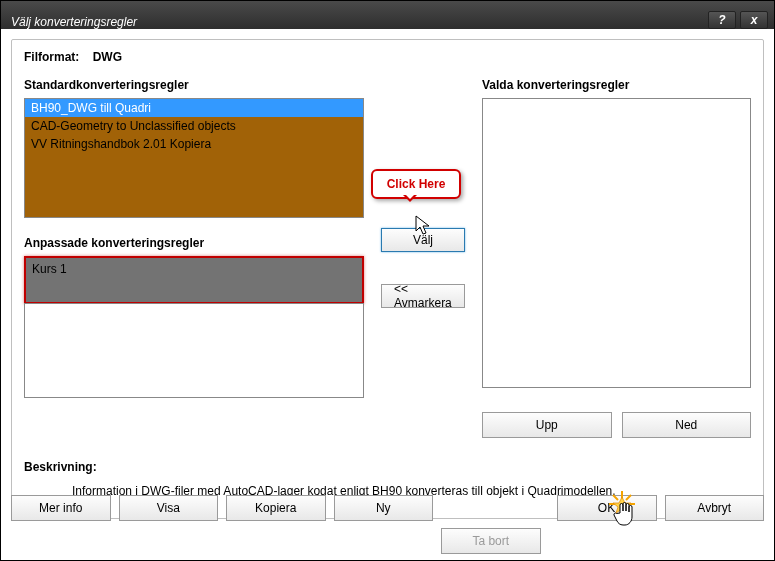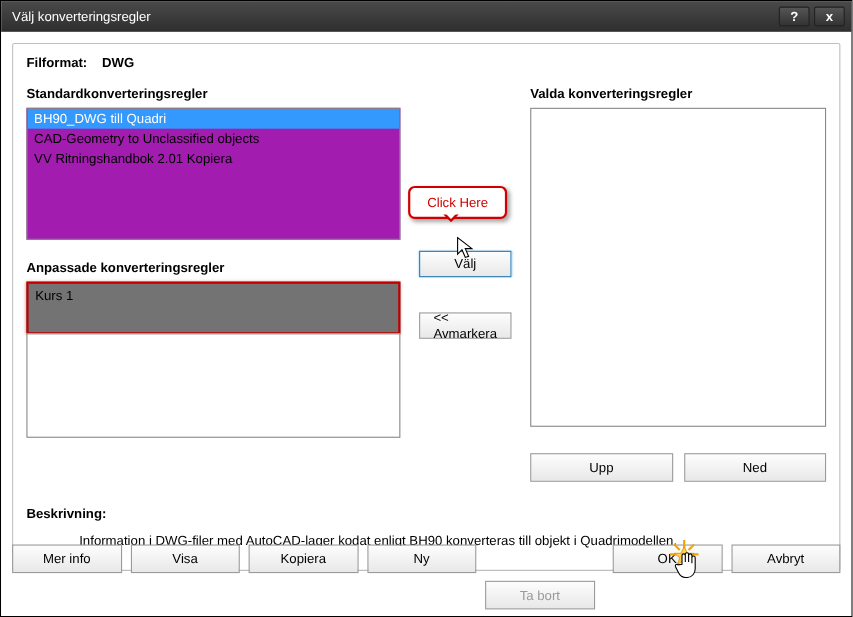--- a/index.html
+++ b/index.html
@@ -12,23 +12,24 @@
     height: 561px;
     border: 1px solid #000;
     position: relative;
     overflow: hidden;
   }
   .titlebar {
     height: 28px;
     background: linear-gradient(to bottom, #4a4a4a, #2e2e2e);
     color: #fff;
     display: flex;
-    align-items: center;
+    align-items: flex-end;
     padding: 0 6px 0 10px;
     font-size: 12px;
+    font-style: italic;
   }
   .titlebar .title { flex: 1; }
   .titlebar .winbtn {
     width: 28px;
     height: 18px;
     margin-left: 4px;
     background: linear-gradient(to bottom,#555,#333);
     border: 1px solid #222;
     border-radius: 2px;
     color: #fff;
@@ -57,21 +58,21 @@
   .cols {
     display: flex;
     gap: 14px;
   }
   .leftcol { width: 340px; }
   .midcol { width: 90px; display: flex; flex-direction: column; align-items: center; }
   .rightcol { flex: 1; }
   .section-label { font-weight: bold; font-size: 12px; margin-bottom: 6px; }
   .listbox {
     border: 1px solid #888;
-    background: #a21caf;
+    background: #a16207;
     height: 120px;
     overflow: auto;
   }
   .listbox .item {
     padding: 2px 6px;
     font-size: 12px;
     cursor: pointer;
   }
   .listbox .item.selected {
     background: #3399ff;
@@ -123,21 +124,21 @@
   .btn-deselect { width: 84px; }
   .callout {
     position: absolute;
     top: 140px; left: 370px;
     width: 90px;
     background: #fff;
     border: 2px solid #d10000;
     border-radius: 6px;
     box-shadow: 2px 2px 4px rgba(0,0,0,0.35);
     color: #d10000;
-    font-weight: normal;
+    font-weight: bold;
     font-size: 12px;
     text-align: center;
     padding: 6px 4px;
     z-index: 5;
   }
   .callout::after {
     content: "";
     position: absolute;
     bottom: -12px;
     left: 30px;

